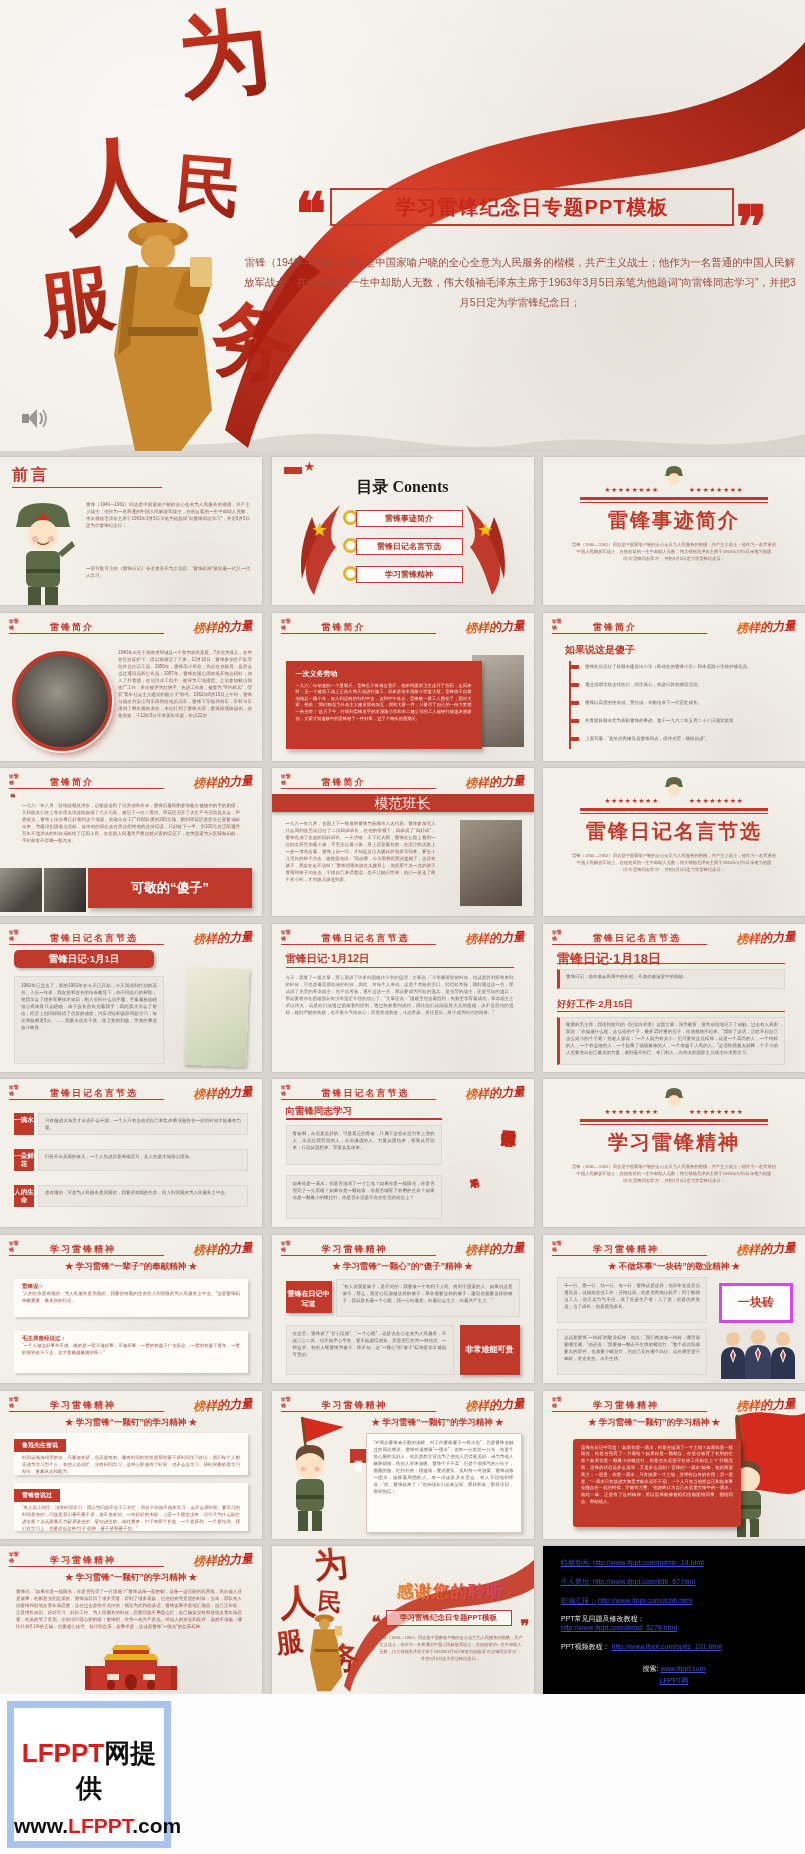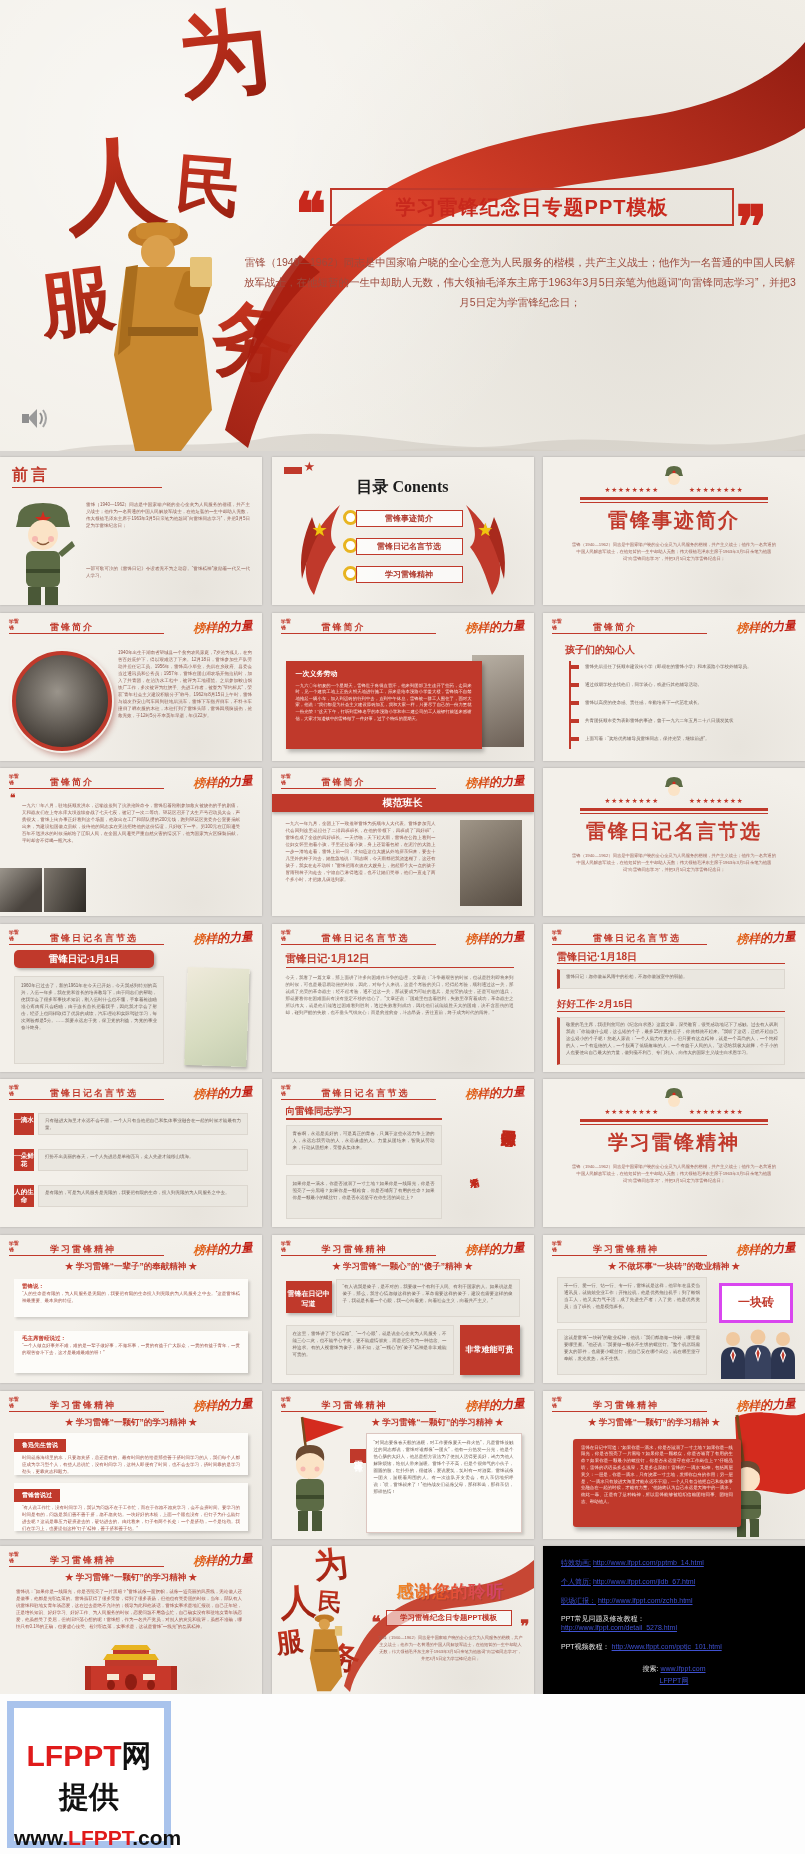--- a/index.html
+++ b/index.html
@@ -70,21 +70,21 @@
 
   
   .black{background:#000;}
   .lnk{color:#3f51d1;text-decoration:underline;}
   .lnkline{position:absolute;left:18px;right:8px;font-size:7px;}
   .wlab{color:#e8e8e8;}
 
   
   .bottom{position:absolute;left:0;top:1694px;width:805px;height:160px;background:#fdfdfd;}
   .logobox{position:absolute;left:7px;top:7px;width:150px;height:133px;border:7px solid #a9c3ec;background:#fff;text-align:center;}
-  .lg1{margin-top:28px;font-size:30px;font-weight:bold;color:#111;}
+  .lg1{margin-top:28px;font-size:26px;font-weight:bold;color:#111;}
   .lg2{margin-top:8px;font-size:21px;font-weight:bold;color:#111;}
   .redtx{color:#e01b1b;}
 
   .vtext{writing-mode:vertical-rl;}
 </style>
 </head>
 <body>
 
 <div class="hero">
   <div class="paper"></div>
@@ -236,21 +236,21 @@
   </div>
 
   <div class="slide">
     <div class="tex"></div>
     <div class="hdr">
       <span class="seal">学雷锋</span>
       <span class="htitle">雷锋简介</span>
       <span class="uline"></span>
       <span class="hlogo">榜样的力量</span>
     </div>
-    <div style="position:absolute;left:22px;top:30px;font-size:10px;font-weight:bold;color:#c0392b;">孩子们的知心人</div>
+    <div style="position:absolute;left:22px;top:30px;font-size:10px;font-weight:bold;color:#c0392b;">如果说这是傻子</div>
     <div style="position:absolute;left:26px;top:48px;width:2px;height:88px;background:#c0392b;"></div>
     <div style="position:absolute;left:26px;top:52px;width:10px;height:4px;background:#c0392b;"></div>
     <div class="tt2" style="position:absolute;left:42px;top:50px;width:200px;">雷锋先后担任了抚顺市建设街小学（即现在的雷锋小学）和本溪路小学校外辅导员。</div>
     <div style="position:absolute;left:26px;top:70px;width:10px;height:4px;background:#c0392b;"></div>
     <div class="tt2" style="position:absolute;left:42px;top:68px;width:200px;">通过假期学校去找他们，同学谈心，或进行其他辅导活动。</div>
     <div style="position:absolute;left:26px;top:88px;width:10px;height:4px;background:#c0392b;"></div>
     <div class="tt2" style="position:absolute;left:42px;top:86px;width:200px;">雷锋以高度的使命感、责任感，辛勤培养下一代茁壮成长。</div>
     <div style="position:absolute;left:26px;top:106px;width:10px;height:4px;background:#c0392b;"></div>
     <div class="tt2" style="position:absolute;left:42px;top:104px;width:200px;">共青团抚顺市委为表彰雷锋的事迹，曾于一九六二年五月二十八日颁发奖状</div>
     <div style="position:absolute;left:26px;top:124px;width:10px;height:4px;background:#c0392b;"></div>
@@ -262,31 +262,32 @@
     <div class="hdr">
       <span class="seal">学雷锋</span>
       <span class="htitle">雷锋简介</span>
       <span class="uline"></span>
       <span class="hlogo">榜样的力量</span>
     </div>
     <div style="position:absolute;left:10px;top:24px;font-size:10px;color:#c0392b;font-weight:bold;">❝</div>
     <div class="tt" style="position:absolute;left:22px;top:34px;width:218px;">一九六〇年八月，驻地抚顺发洪水，运输连接到了抗洪抢险命令，雷锋忍着刚刚参加救火被烧伤的手的剧痛，又和战友们在上寺水库大坝连续奋战了七天七夜，被记了一次二等功。望花区召开了大生产号召动员大会，声势很大，雷锋上街办事正好看到这个场面，他取出在工厂和部队攒的200元钱，跑到望花区党委办公室要捐献出来，为建设祖国做点贡献，接待他的同志实在无法拒绝他的这份情谊，只好收下一半。另100元在辽阳遭受百年不遇洪水的时候捐献给了辽阳人民，在全国人民遭受严重自然灾害的情况下，他为国家为灾区慷慨捐献，平时却舍不得喝一瓶汽水。</div>
     <div class="ph-dark" style="position:absolute;left:0px;top:100px;width:42px;height:44px;filter:blur(.5px);"></div>
     <div class="ph-dark" style="position:absolute;left:44px;top:100px;width:42px;height:44px;filter:blur(.5px);background:linear-gradient(115deg,#7d766d,#2e2a25);"></div>
+    <div class="rfill" style="position:absolute;left:88px;top:100px;right:10px;height:40px;text-align:center;line-height:40px;font-size:13px;font-weight:bold;box-shadow:2px 3px 4px rgba(0,0,0,.25);">可敬的“傻子”</div>
   </div>
 
   <div class="slide">
     <div class="tex"></div>
     <div class="hdr">
       <span class="seal">学雷锋</span>
       <span class="htitle">雷锋简介</span>
       <span class="uline"></span>
       <span class="hlogo">榜样的力量</span>
     </div>
-    <div class="rfill" style="position:absolute;left:0;right:0;top:26px;height:18px;text-align:center;line-height:18px;font-size:10px;font-weight:bold;box-shadow:0 2px 3px rgba(0,0,0,.25);">模范班长</div>
+    <div class="rfill" style="position:absolute;left:0;right:0;top:26px;height:18px;text-align:center;line-height:18px;font-size:14px;font-weight:normal;box-shadow:0 2px 3px rgba(0,0,0,.25);">模范班长</div>
     <div class="tt" style="position:absolute;left:14px;top:52px;width:150px;">一九六一年九月，全团上下一致推举雷锋为抚顺市人大代表。雷锋参加完人代会回到连里就担任了二排四班班长，在他的带领下，四班成了“四好班”，雷锋也成了全连的四好班长。一天傍晚，天下起大雨，雷锋在公路上看到一位妇女怀里抱着小孩，手里还拉着小孩，身上还背着包袱，在泥泞的大路上一步一滑地走着，雷锋上前一问，才知道这位大嫂从外地探亲归来，要去十几里外的樟子沟去，她焦急地说：“同志啊，今天雨都把我浇迷糊了，这还有孩子，我实在走不动啦！”雷锋把雨衣披在大嫂身上，抱起那个大一点的孩子冒雨朝樟子沟走去，宁愿自己淋得透湿，也不让她们受罪，他们一直走了两个多小时，才把娘儿俩送到家。</div>
     <div class="ph-dark" style="position:absolute;right:12px;top:52px;width:62px;height:86px;filter:blur(.6px);background:linear-gradient(150deg,#a09688,#53493f);"></div>
   </div>
 
   <div class="slide sec">
     <div class="tex"></div>
     <svg class="headspot" width="22" height="22" viewBox="0 0 22 22">
       <path d="M3,9 Q3,2 11,2 Q19,2 19,9 L20,12 L2,12 Z" fill="#5c6b45"></path>
       <circle cx="11" cy="8" r="1.6" fill="#d42b1e"></circle>
       <circle cx="11" cy="15" r="6" fill="#fbe3c6"></circle>
@@ -330,21 +331,21 @@
   </div>
 
   <div class="slide">
     <div class="tex"></div>
     <div class="hdr">
       <span class="seal">学雷锋</span>
       <span class="htitle">雷锋日记名言节选</span>
       <span class="uline"></span>
       <span class="hlogo">榜样的力量</span>
     </div>
-    <div style="position:absolute;left:14px;top:26px;font-size:10px;font-weight:bold;color:#c0392b;">雷锋日记·1月18日</div>
+    <div style="position:absolute;left:14px;top:26px;font-size:13px;font-weight:bold;color:#c0392b;">雷锋日记·1月18日</div>
     <div style="position:absolute;left:14px;top:39px;width:228px;height:1.5px;background:#c0392b;"></div>
     <div class="gbox" style="position:absolute;left:14px;top:45px;width:228px;height:20px;border-left:3px solid #c0392b;padding:3px 6px;box-sizing:border-box;">
       <div class="tt2">雷锋日记：愿你做暴风雨中的松柏，不愿你做温室中的弱苗。</div>
     </div>
     <div style="position:absolute;left:14px;top:74px;font-size:9.5px;font-weight:bold;color:#c0392b;">好好工作·2月15日</div>
     <div style="position:absolute;left:14px;top:87px;width:228px;height:1.5px;background:#c0392b;"></div>
     <div class="gbox" style="position:absolute;left:14px;top:93px;width:228px;height:48px;border-left:3px solid #c0392b;padding:3px 6px;box-sizing:border-box;">
       <div class="tt2">敬爱的毛主席，我读到您写的《纪念白求恩》这篇文章，深受教育，很受感动地记下了感触。过去有人讽刺我说：“你能做什么呢，这么矮的个子，最多15斤重的担子，你挑都挑不起来。”我听了这话，正瞧不起自己这么矮小的个子呢！您老人家说：“一个人能力有大小，但只要有这点精神，就是一个高尚的人，一个纯粹的人，一个有道德的人，一个脱离了低级趣味的人，一个有益于人民的人。”这话给我极大鼓舞，个子小的人也要使出自己最大的力量，做到毫不利己、专门利人，向伟大的国际主义战士白求恩学习。</div>
     </div>
   </div>

